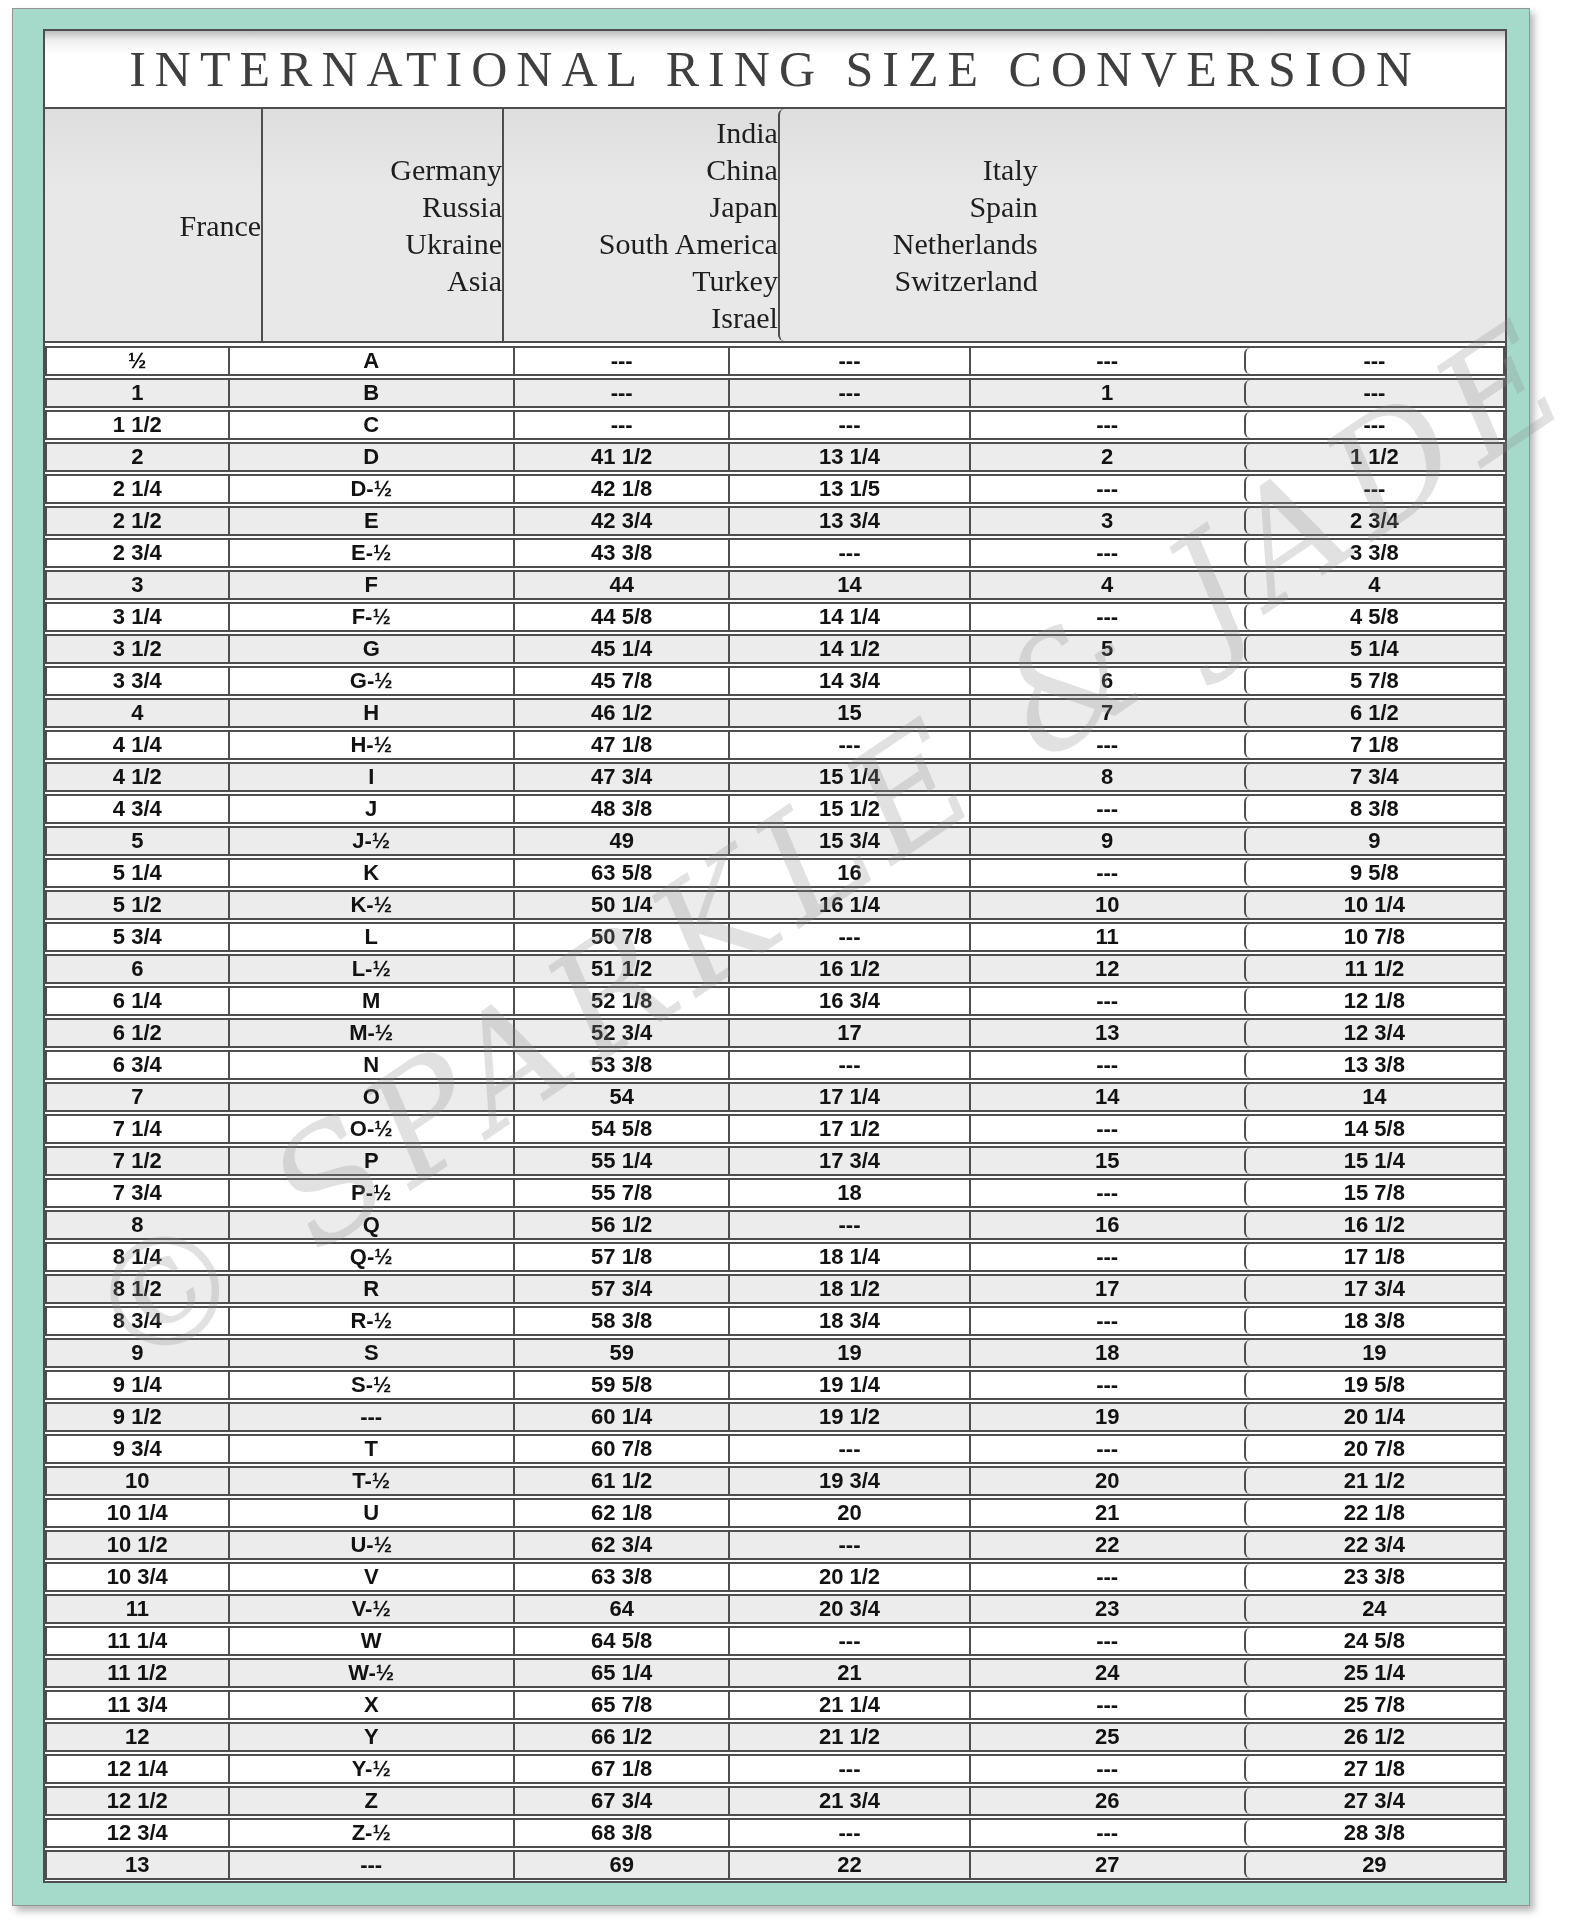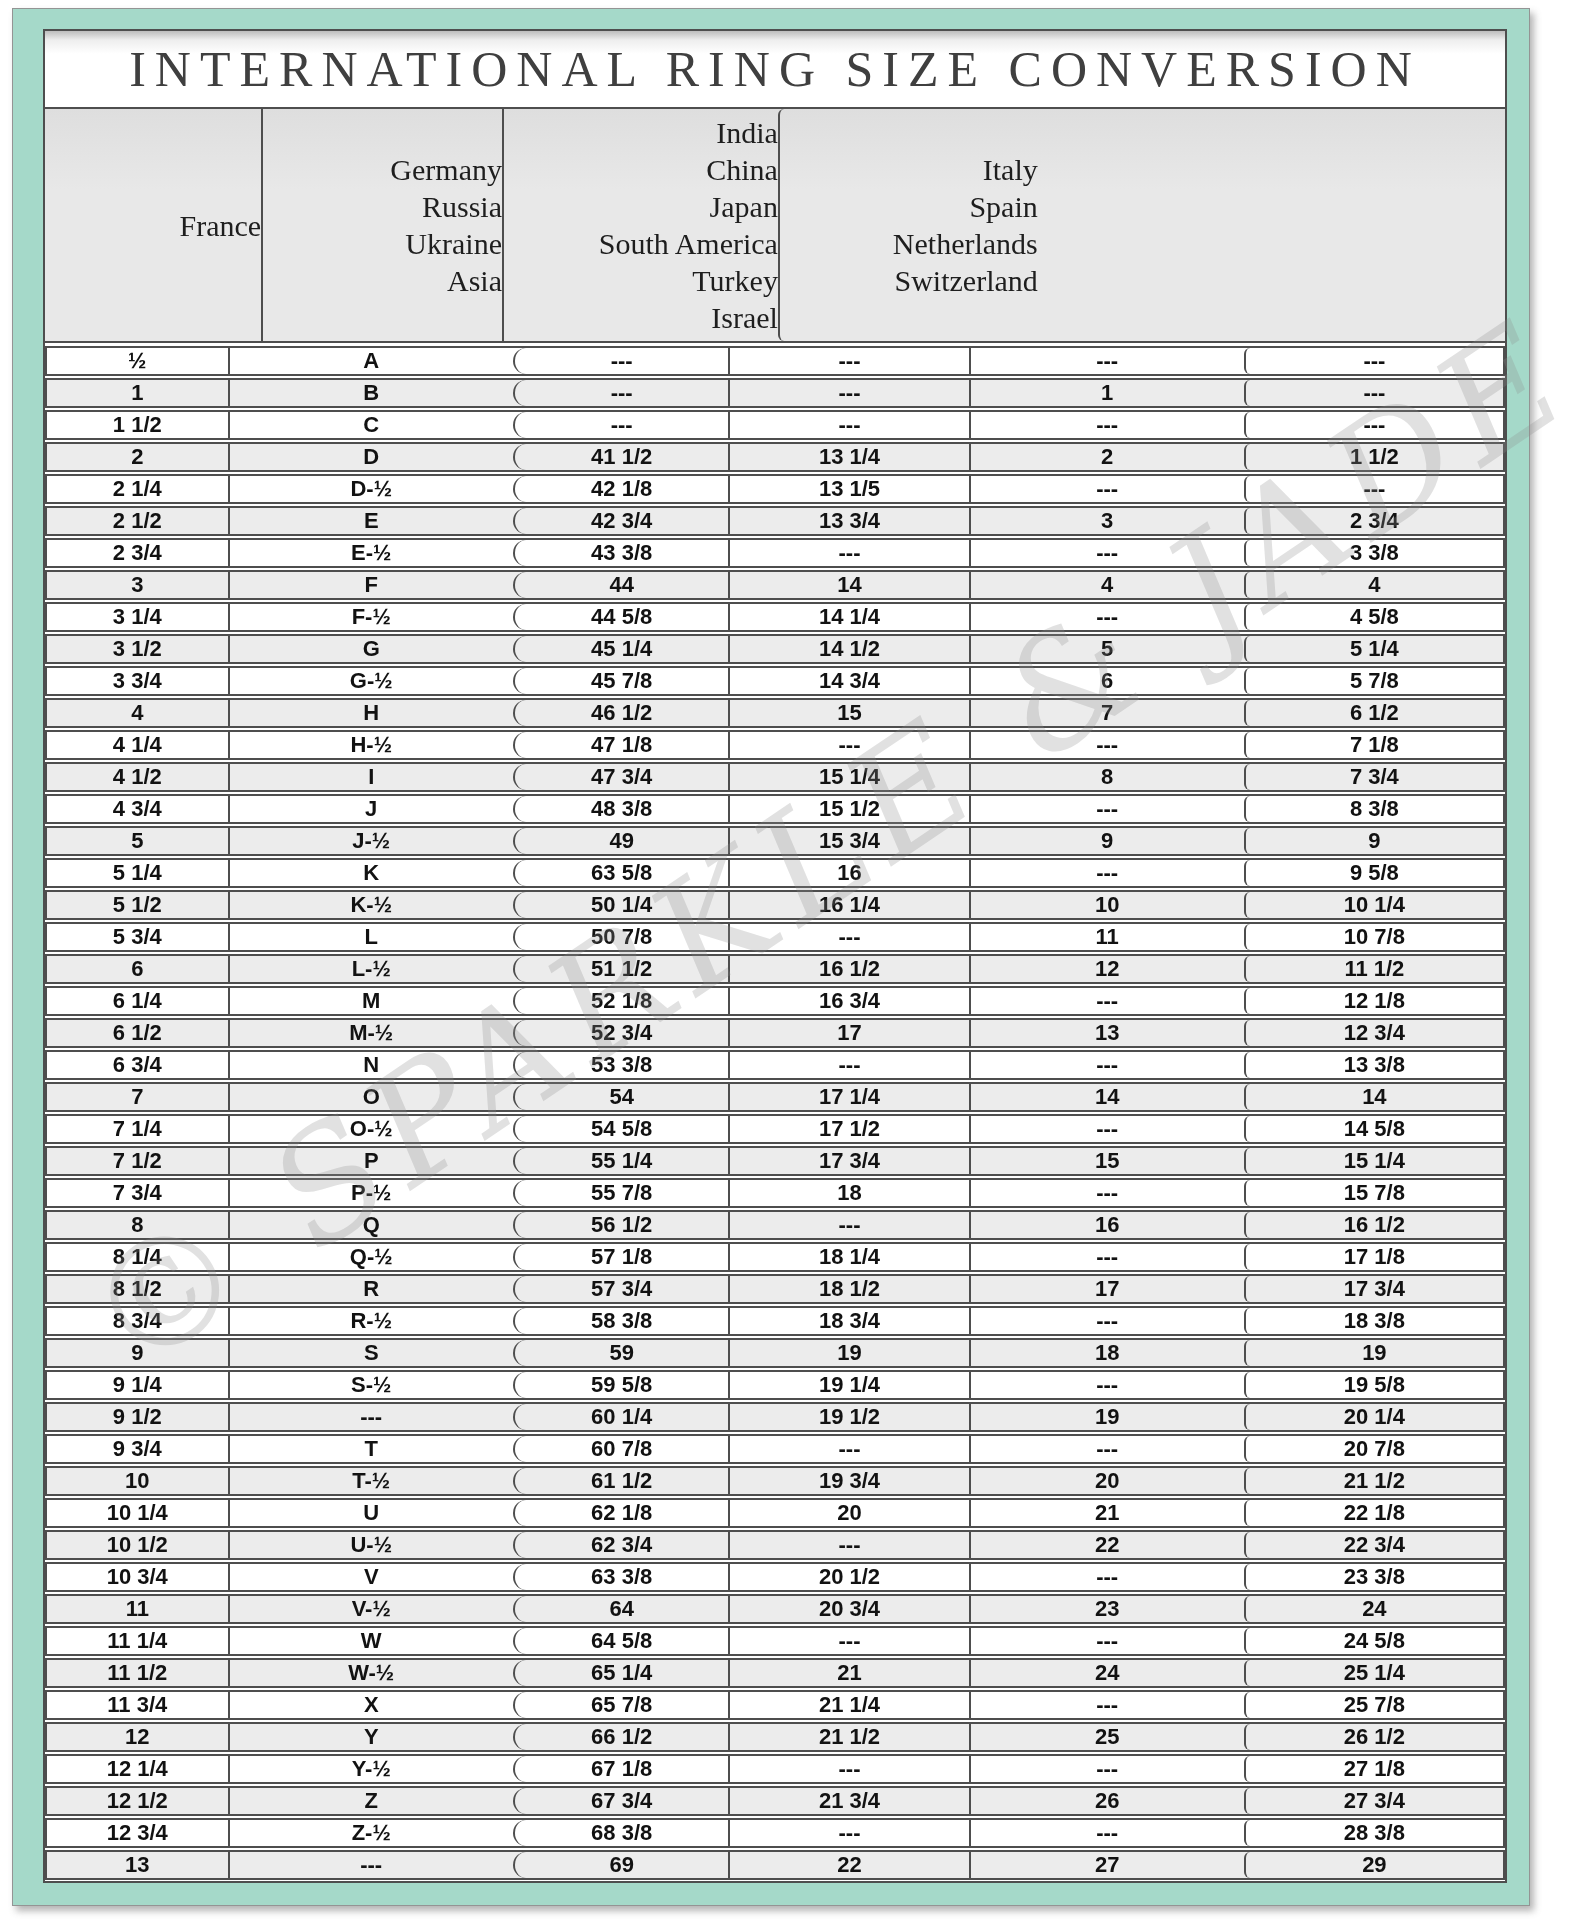--- a/index.html
+++ b/index.html
@@ -78,21 +78,21 @@
     text-align:center;
     border-left:2px solid var(--border-dark);
     overflow:hidden;
     white-space:nowrap;
   }
   .cell:first-child{border-left:none;}
 
   
   .c0{flex:0 0 12.4%;}
   .c1{flex:0 0 19.6%;}
-  .c2{flex:0 0 14.8%;border-radius:32px;}
+  .c2{flex:0 0 14.8%;}
   .c3{flex:0 0 16.5%;}
   .c4{flex:0 0 18.9%;}
   .c5{flex:0 0 17.8%;border-radius:6px;}
 
   .watermark{
     position:absolute;
     left:120px;top:1230px;
     transform:rotate(-34deg);
     transform-origin:0 80%;
     font-family:"DejaVu Serif",serif;

